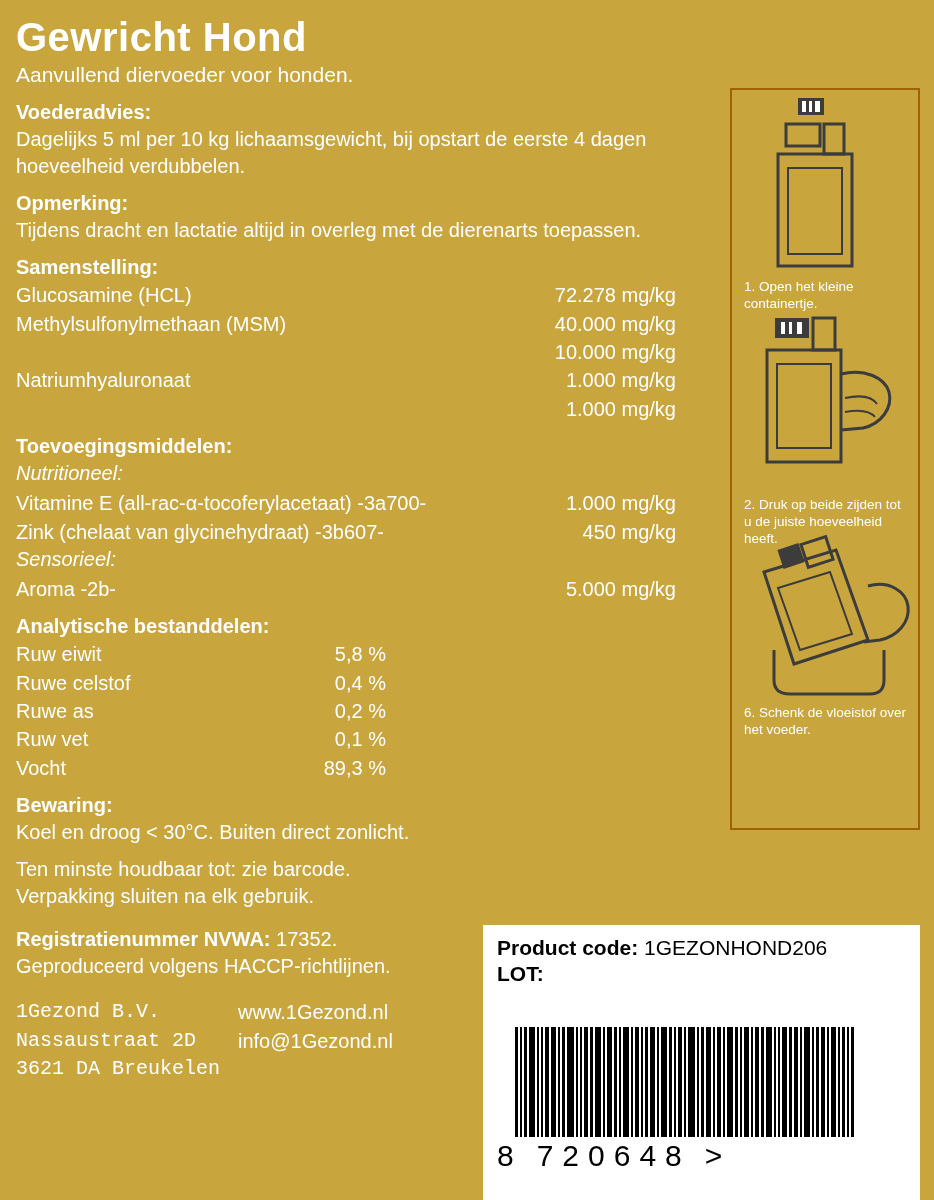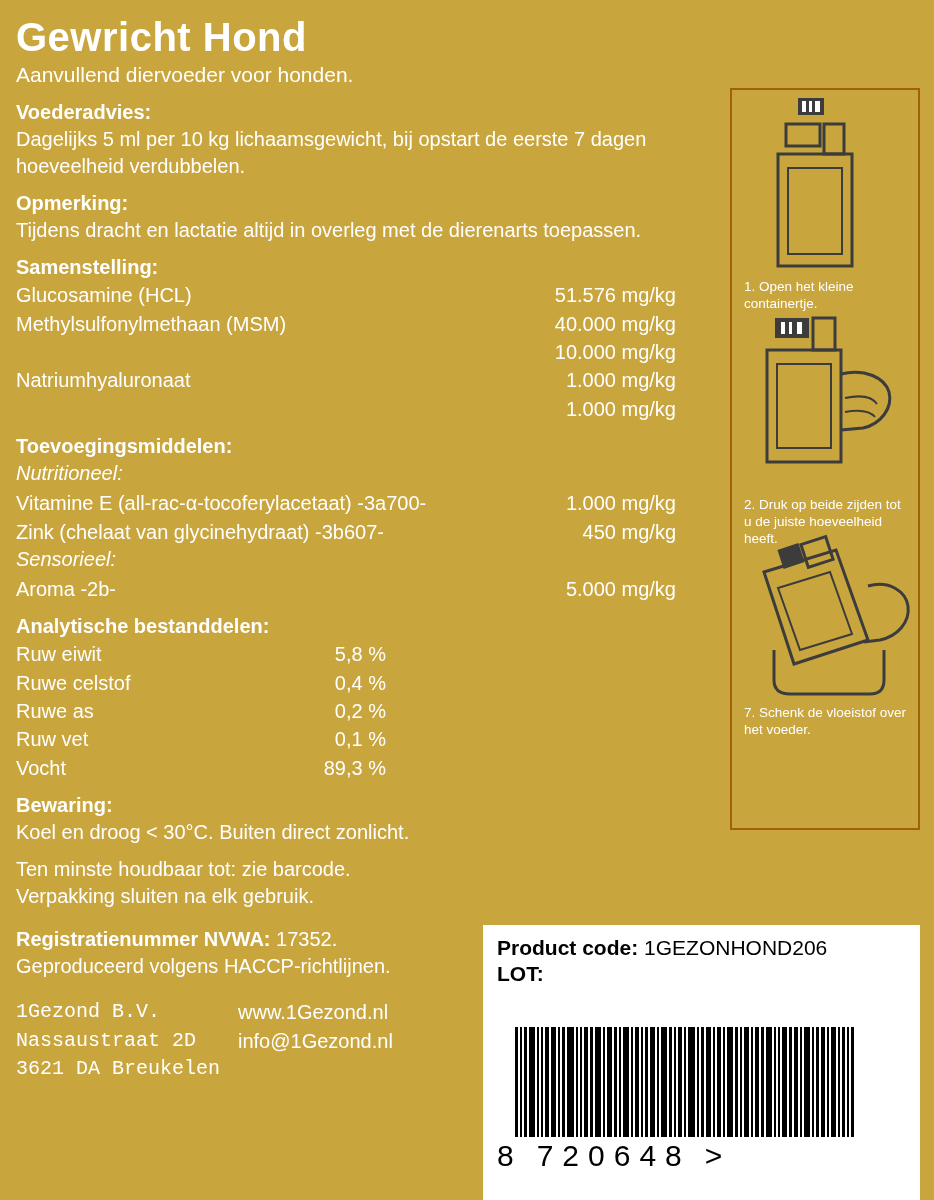--- a/index.html
+++ b/index.html
@@ -184,30 +184,30 @@
 <body>
 
 <div class="page">
 
   <div class="left-col">
 
     <div class="title">Gewricht Hond</div>
     <div class="subtitle">Aanvullend diervoeder voor honden.</div>
 
     <div class="sec-head">Voederadvies:</div>
-    <div class="body-text">Dagelijks 5 ml per 10 kg lichaamsgewicht, bij opstart de eerste 7 dagen hoeveelheid  verdubbelen.</div>
+    <div class="body-text">Dagelijks 5 ml per 10 kg lichaamsgewicht, bij opstart de eerste 4 dagen hoeveelheid  verdubbelen.</div>
 
     <div class="sec-head">Opmerking:</div>
     <div class="body-text">Tijdens dracht en lactatie altijd in overleg met de dierenarts toepassen.</div>
 
     <div class="sec-head">Samenstelling:</div>
     <div class="rows comp">
       <div class="row">
         <span class="label">Glucosamine (HCL)</span>
-        <span class="val">51.576 mg/kg</span>
+        <span class="val">72.278 mg/kg</span>
       </div>
       <div class="row">
         <span class="label">Methylsulfonylmethaan (MSM)</span>
         <span class="val">40.000 mg/kg</span>
       </div>
       <div class="row">
         <span class="val">10.000 mg/kg</span>
       </div>
       <div class="row">
         <span class="label">Natriumhyaluronaat</span>
@@ -323,21 +323,21 @@
 
     <div class="instr-step" style="top: 440px;">
       <svg class="instr-svg" width="175" height="175" viewBox="0 0 175 175">
         <rect x="36" y="16" width="22" height="20" fill="#3c3c3c" transform="rotate(-18 47 26)"></rect>
         <rect x="60" y="10" width="26" height="24" fill="none" stroke="#3c3c3c" stroke-width="3" transform="rotate(-18 73 22)"></rect>
         <path d="M20 42 L92 20 L124 110 L50 134 Z" fill="none" stroke="#3c3c3c" stroke-width="3"></path>
         <path d="M34 58 L86 42 L108 104 L56 120 Z" fill="none" stroke="#3c3c3c" stroke-width="2"></path>
         <path d="M124 56 C146 50 162 62 164 76 C166 92 154 106 136 110 L120 112" fill="none" stroke="#3c3c3c" stroke-width="3"></path>
         <path d="M30 120 L30 150 Q30 164 46 164 L126 164 Q140 164 140 150 L140 120" fill="none" stroke="#3c3c3c" stroke-width="3"></path>
       </svg>
-      <div class="instr-text">7. Schenk de vloeistof over het voeder.</div>
+      <div class="instr-text">6. Schenk de vloeistof over het voeder.</div>
     </div>
 
   </div>
 
   <div class="codepanel">
     <div class="codeline">
       <span>Product code:</span>
       <span class="codeval">1GEZONHOND206</span>
     </div>
     <div class="codeline">

